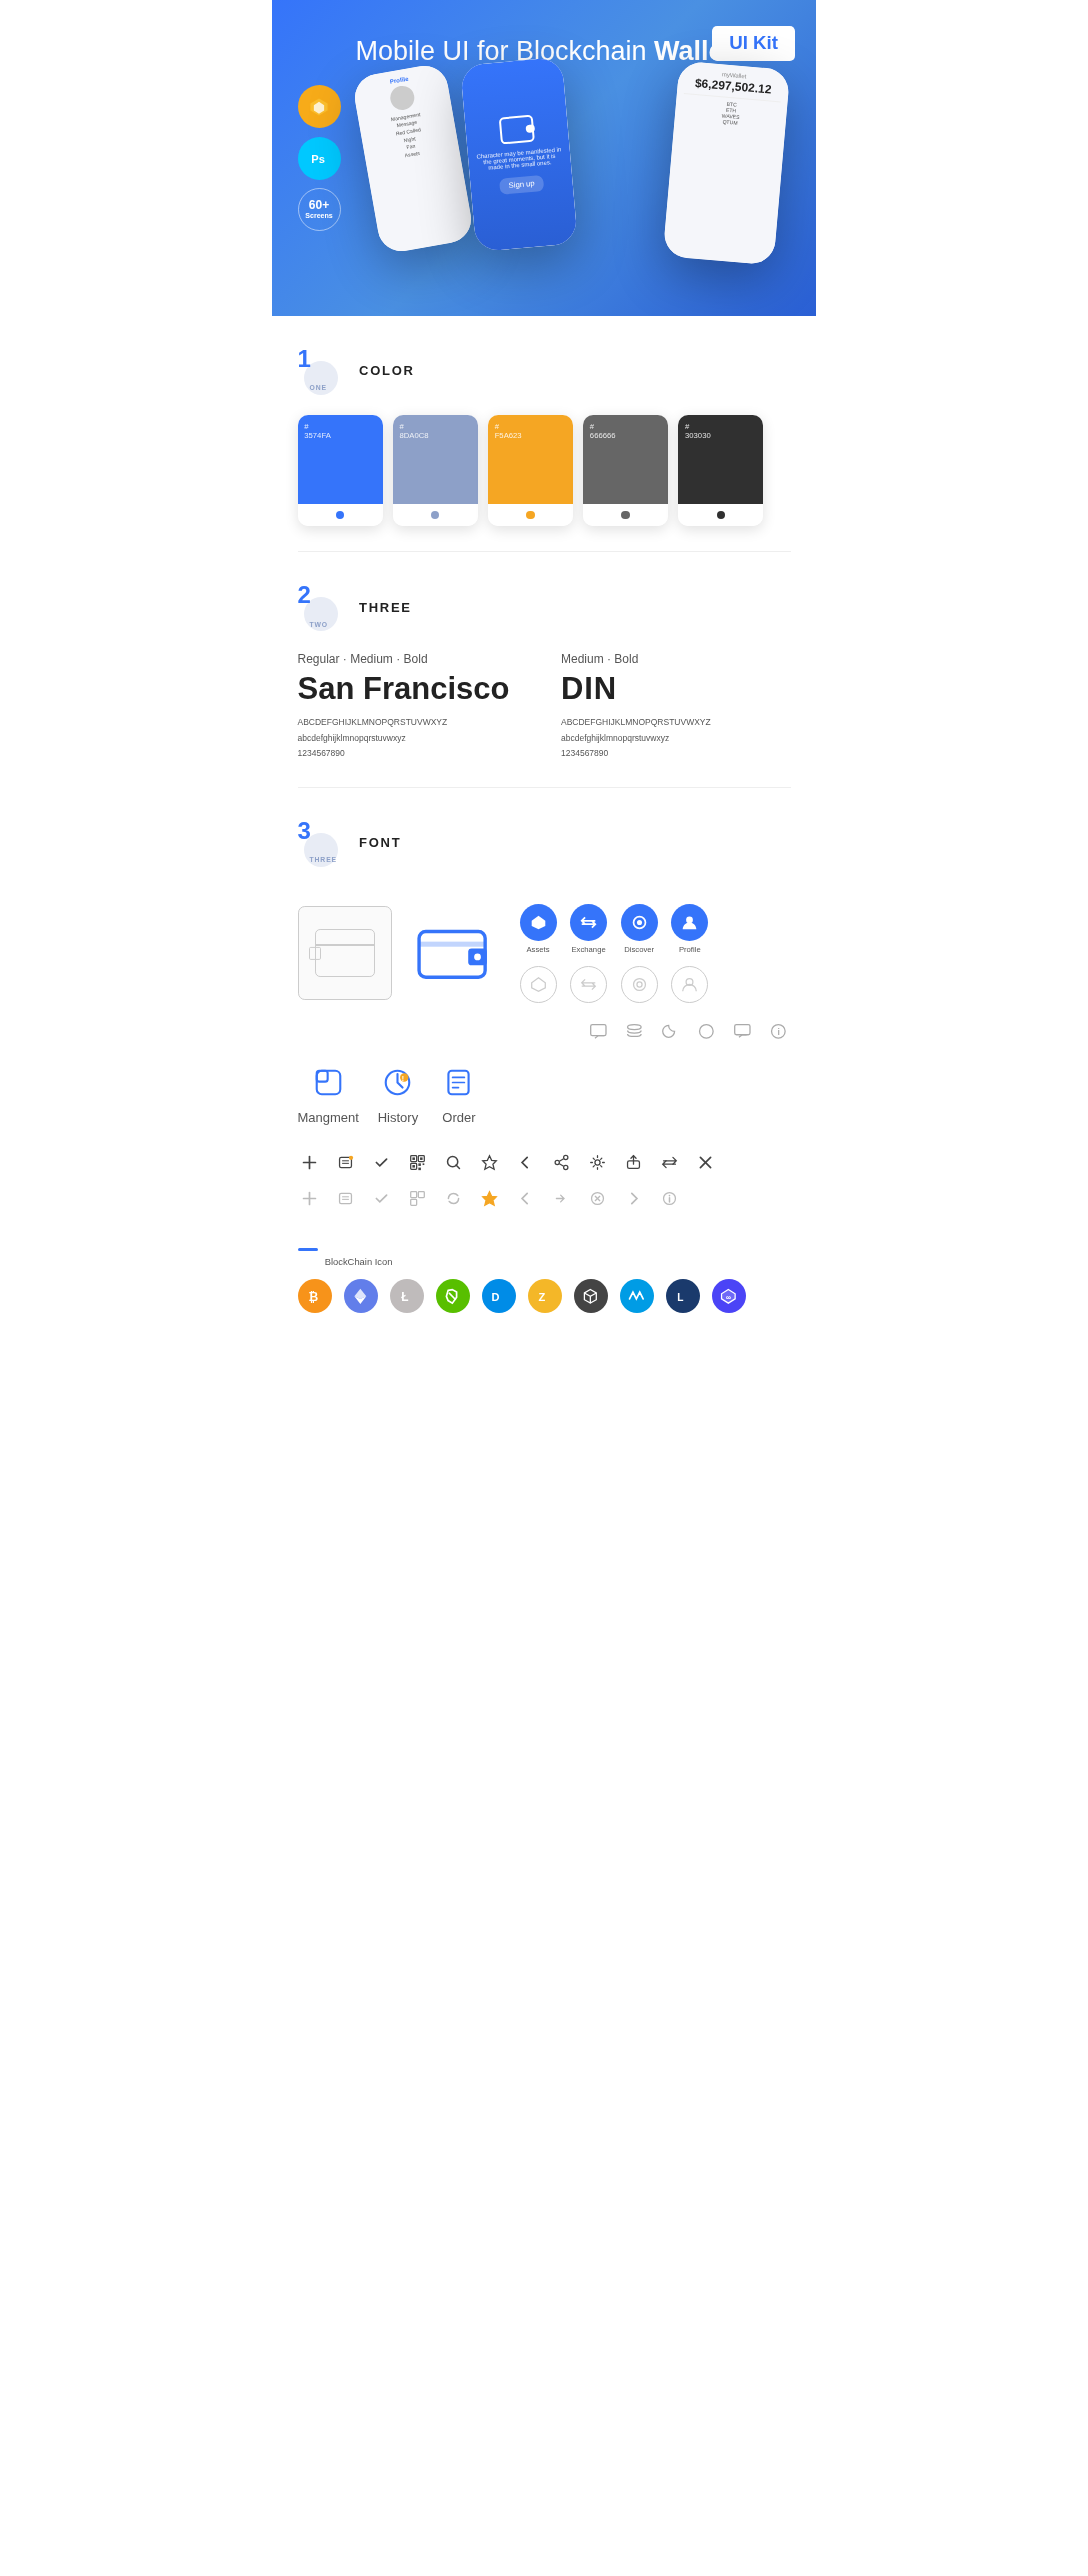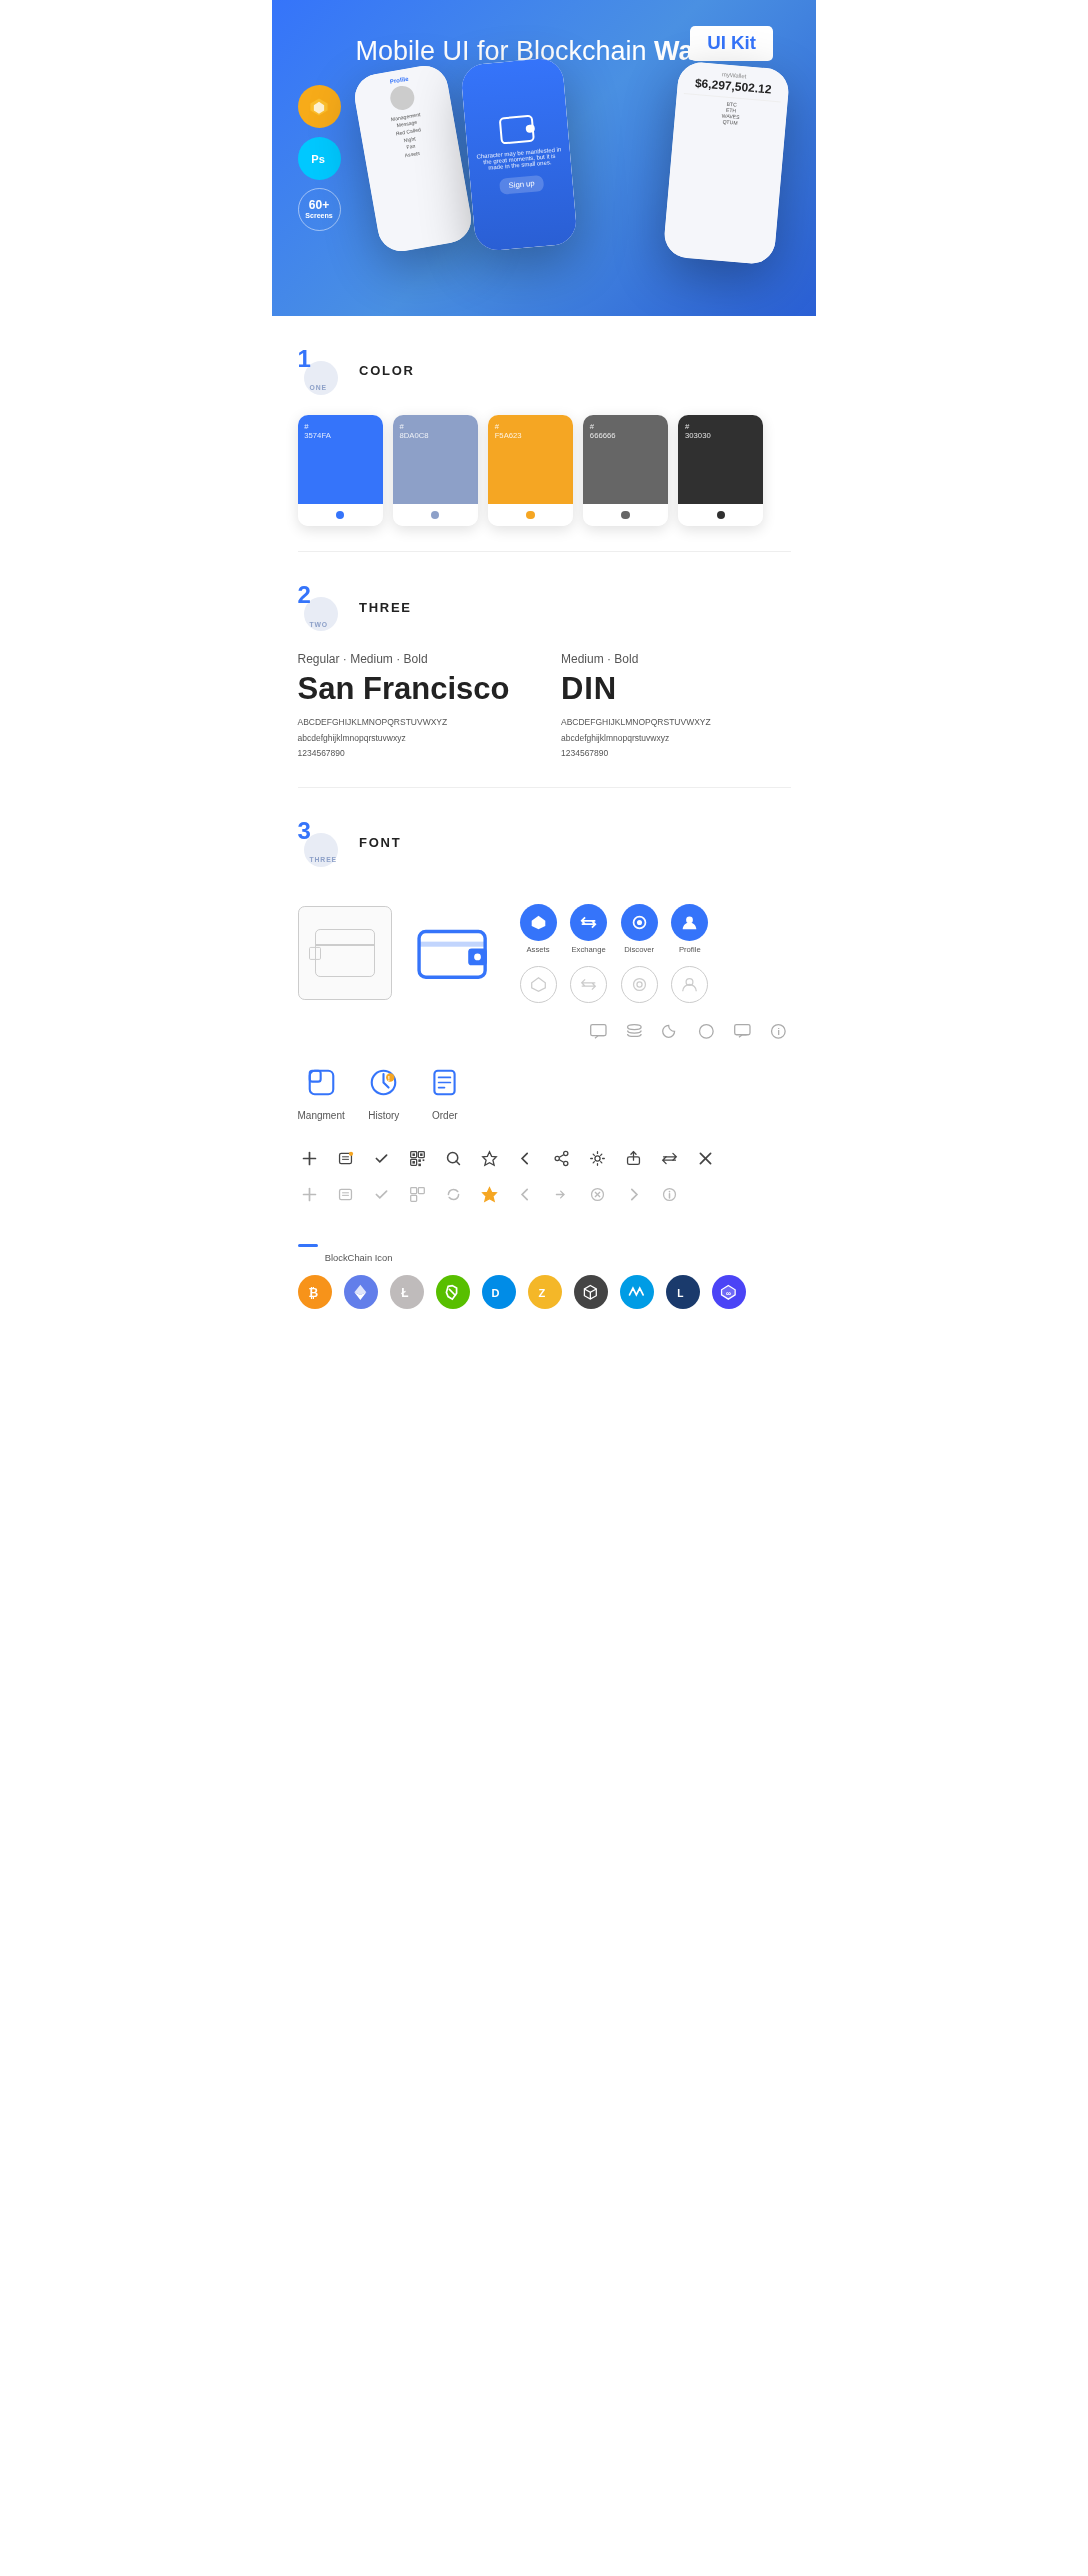--- a/index.html
+++ b/index.html
@@ -25,21 +25,21 @@
     .ui-kit-badge {
       display: inline-block;
       background: #fff;
       color: #3574FA;
       font-size: 18.7px;
       font-weight: 700;
       padding: 6.8px 17px;
       border-radius: 5.1px;
       position: absolute;
       top: 25.5px;
-      right: 43px;
+      right: 21px;
     }
     .hero-badges {
       position: absolute;
       left: 25.5px;
       top: 85px;
       display: flex;
       flex-direction: column;
       gap: 8.5px;
     }
     .badge-circle {
@@ -261,21 +261,21 @@
       flex-direction: column;
       align-items: center;
       gap: 5.1px;
     }
     .icon-app-box {
       width: 44px; height: 44px;
       border-radius: 8.5px;
       display: flex; align-items: center; justify-content: center;
       font-size: 18.7px;
     }
-    .icon-app-label { font-size: 10px; color: #555; }
+    .icon-app-label { font-size: 13px; color: #555; }
 
     
     .icon-misc-row {
       display: flex;
       flex-wrap: wrap;
       gap: 12px;
       padding: 8.5px 0;
       align-items: center;
     }
     .icon-misc {

